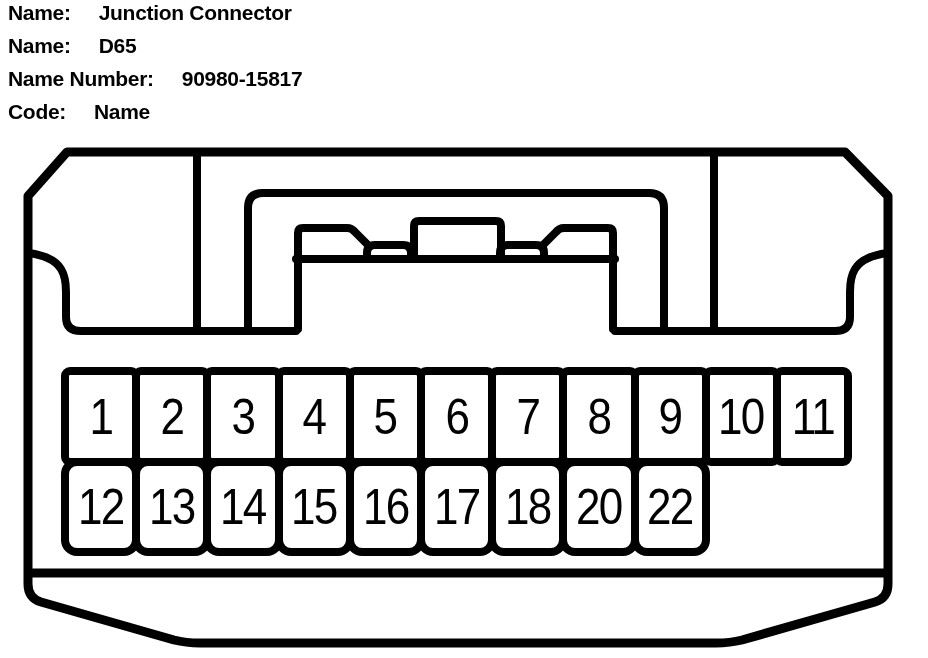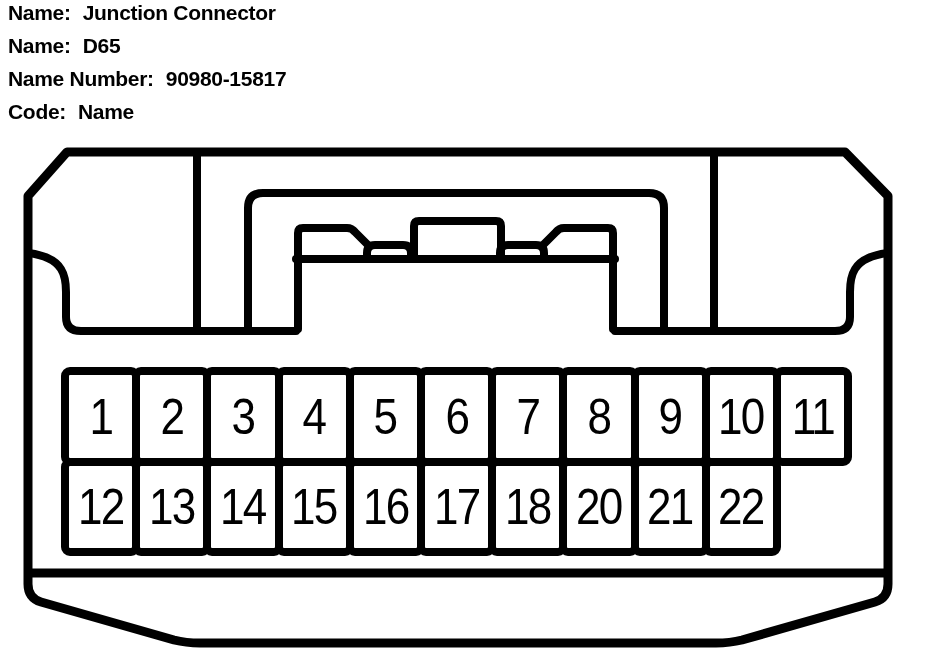--- a/index.html
+++ b/index.html
@@ -7,37 +7,38 @@
     width:928px;height:658px;position:relative;overflow:hidden;
     background:#ffffff;
     font-family:"Liberation Sans",sans-serif;
   }
   
   .hdr{position:absolute;left:8px;top:1px;}
   .hrow{
     display:flex;align-items:baseline;height:33px;
     font-weight:bold;font-size:21px;color:#000;letter-spacing:-0.3px;
     white-space:nowrap;
+    gap:28px;
   }
-  .hrow .val{margin-left:12px;}
+  .hrow .val{margin-left:0;}
   
   svg.art{position:absolute;left:0;top:0;}
   svg.art path{fill:none;stroke:#000;stroke-linejoin:round;stroke-linecap:round;}
   .w9{stroke-width:9px;}
   .w8{stroke-width:8px;}
   
   .grid{position:absolute;left:61px;top:367px;}
   .prow{display:flex;}
   .cell{
     box-sizing:border-box;width:79.2px;background:#fff;
     border:8px solid #000;border-radius:9px;
     display:flex;align-items:center;justify-content:center;
   }
   .prow-top .cell{height:99px;}
-  .prow-bottom .cell{height:98px;margin-top:-8px;}
+  .prow-bottom .cell{height:98px;margin-top:-8px;border-radius:16px;}
   .cell + .cell{margin-left:-8px;}
   .pin{
     font-size:50px;line-height:1;color:#000;
     letter-spacing:-2px;transform:scaleX(.88);
   }
 </style>
 </head>
 <body>
 
 <div class="hdr">
@@ -142,19 +143,16 @@
     <div class="cell">
         <span class="pin">17</span>
       </div>
     <div class="cell">
         <span class="pin">18</span>
       </div>
     <div class="cell">
         <span class="pin">20</span>
       </div>
     <div class="cell">
-        <span class="pin">21</span>
-      </div>
-    <div class="cell">
         <span class="pin">22</span>
       </div>
   </div>
 </div>
 
 </body></html>

